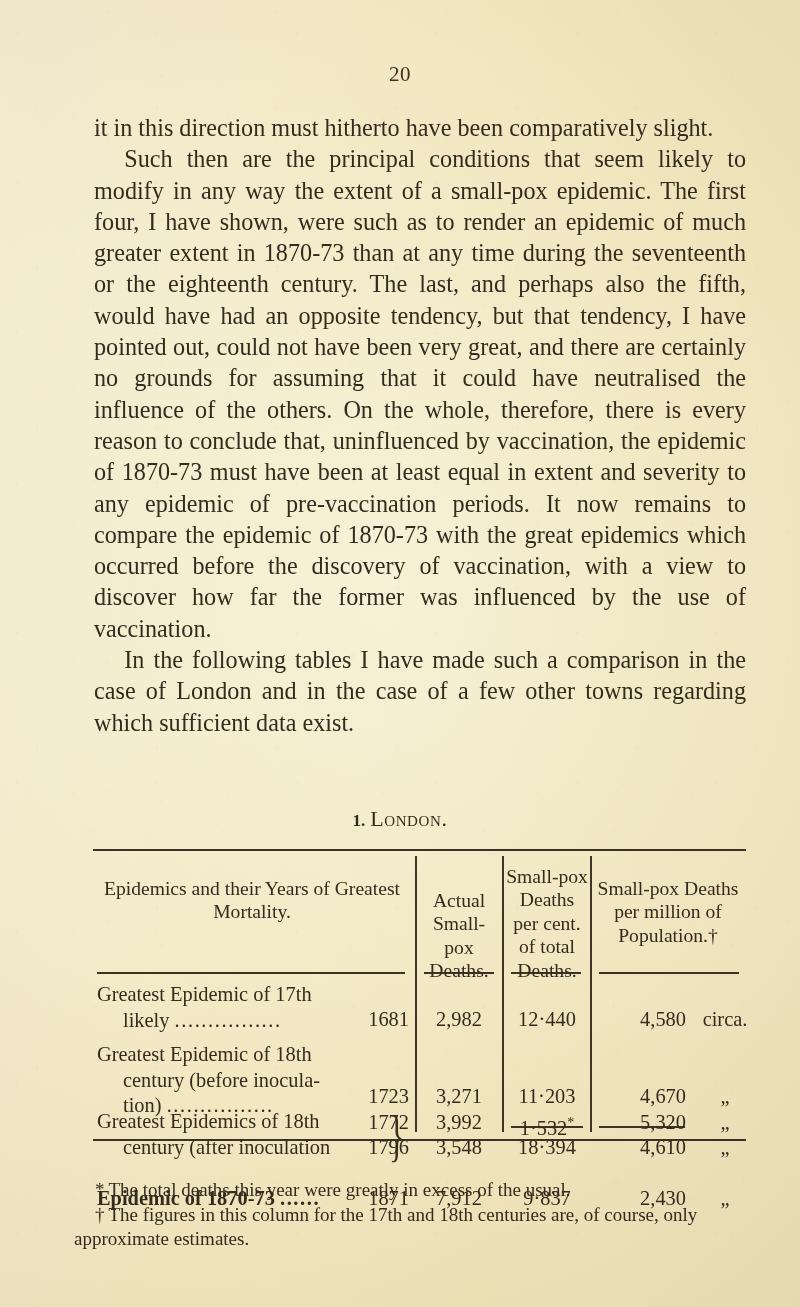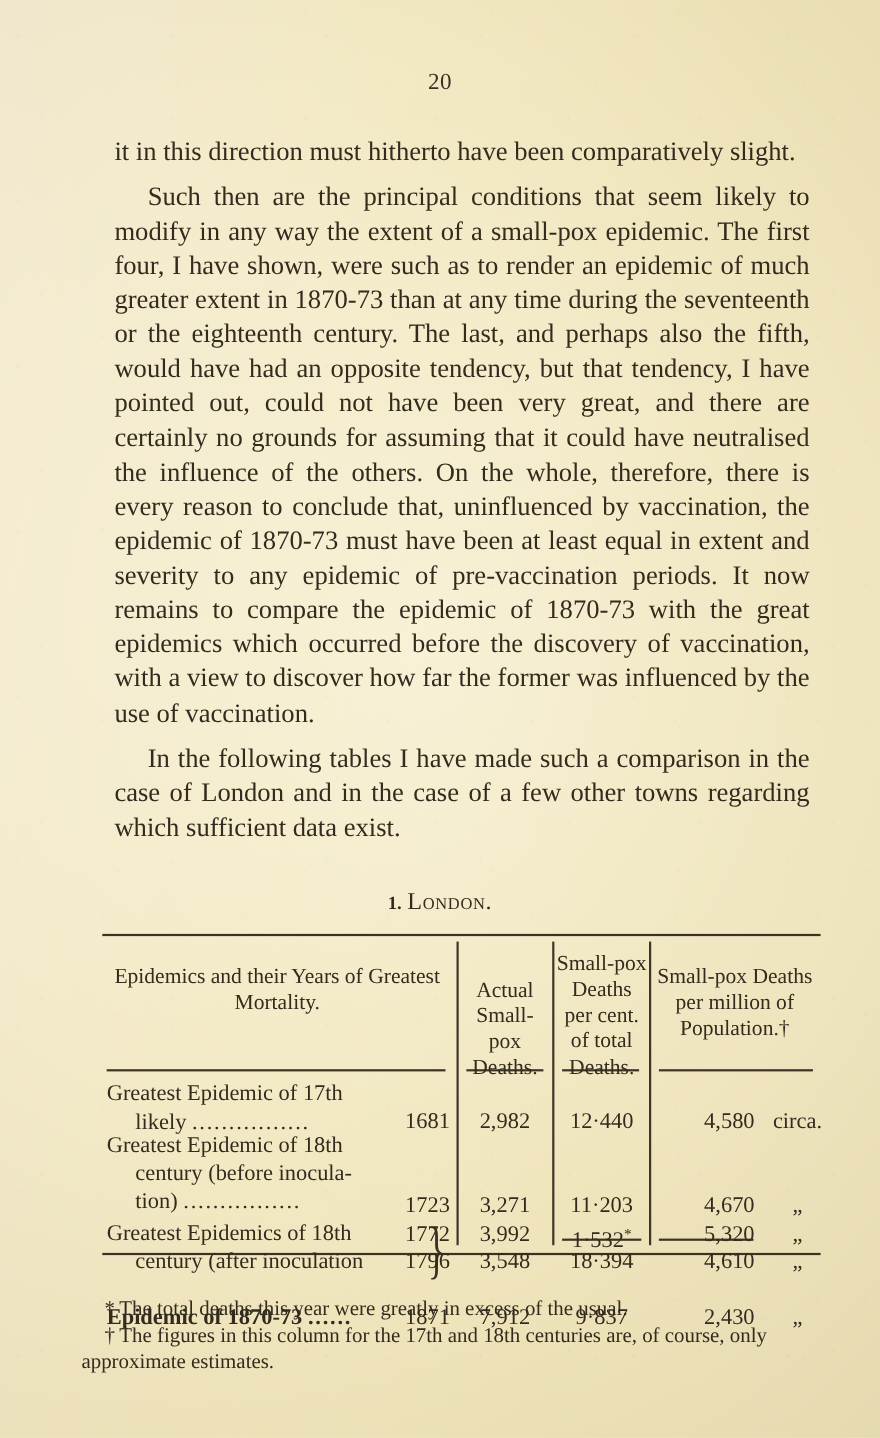--- a/index.html
+++ b/index.html
@@ -60,21 +60,21 @@
     left: 94px;
     top: 112px;
     width: 652px;
     font-size: 24.2px;
     line-height: 31.3px;
     text-align: justify;
     text-justify: inter-word;
     color: #332b1e;
   }
   .body-text p {
-    margin: 10px;
+    margin: 0;
     text-indent: 1.25em;
   }
   .body-text p.noindent {
     text-indent: 0;
   }
 
   
   .table-caption {
     position: absolute;
     top: 806px;
@@ -169,21 +169,21 @@
     position: absolute;
     left: 0;
     width: 312px;
   }
   .lbl .l1 { display: block; }
   .lbl .l2 { display: block; padding-left: 26px; }
   .leader {
     letter-spacing: 1.6px;
   }
   .lbl-a { top: 0px; }
-  .lbl-b { top: 47px; }
+  .lbl-b { top: 60px; }
   .lbl-c { top: 127px; }
   .lbl-d { top: 204px; font-weight: bold; }
 
   .lbl-c .l1, .lbl-c .l2 { white-space: nowrap; }
 
   
   .brace {
     position: absolute;
     left: 296px;
     top: 258px;

